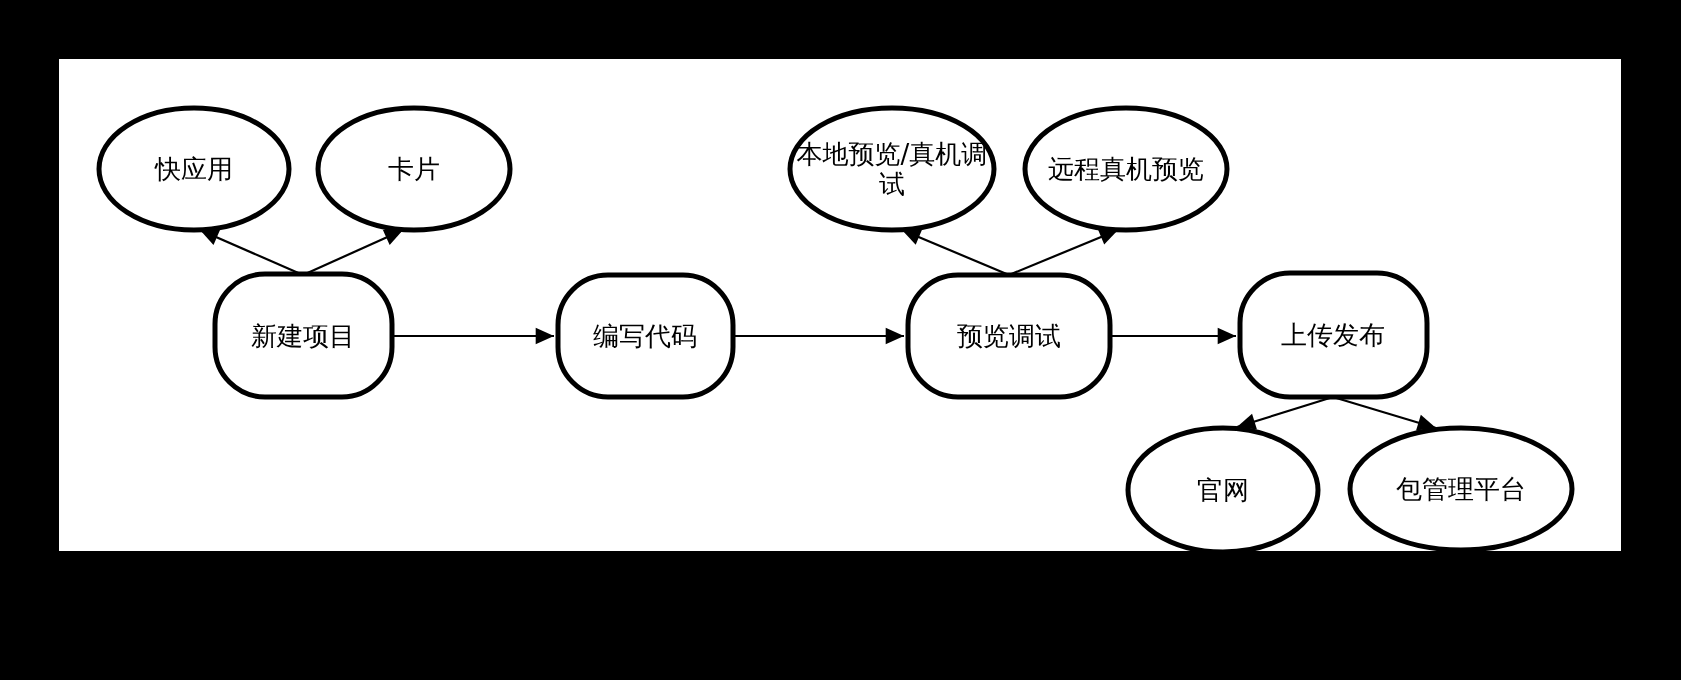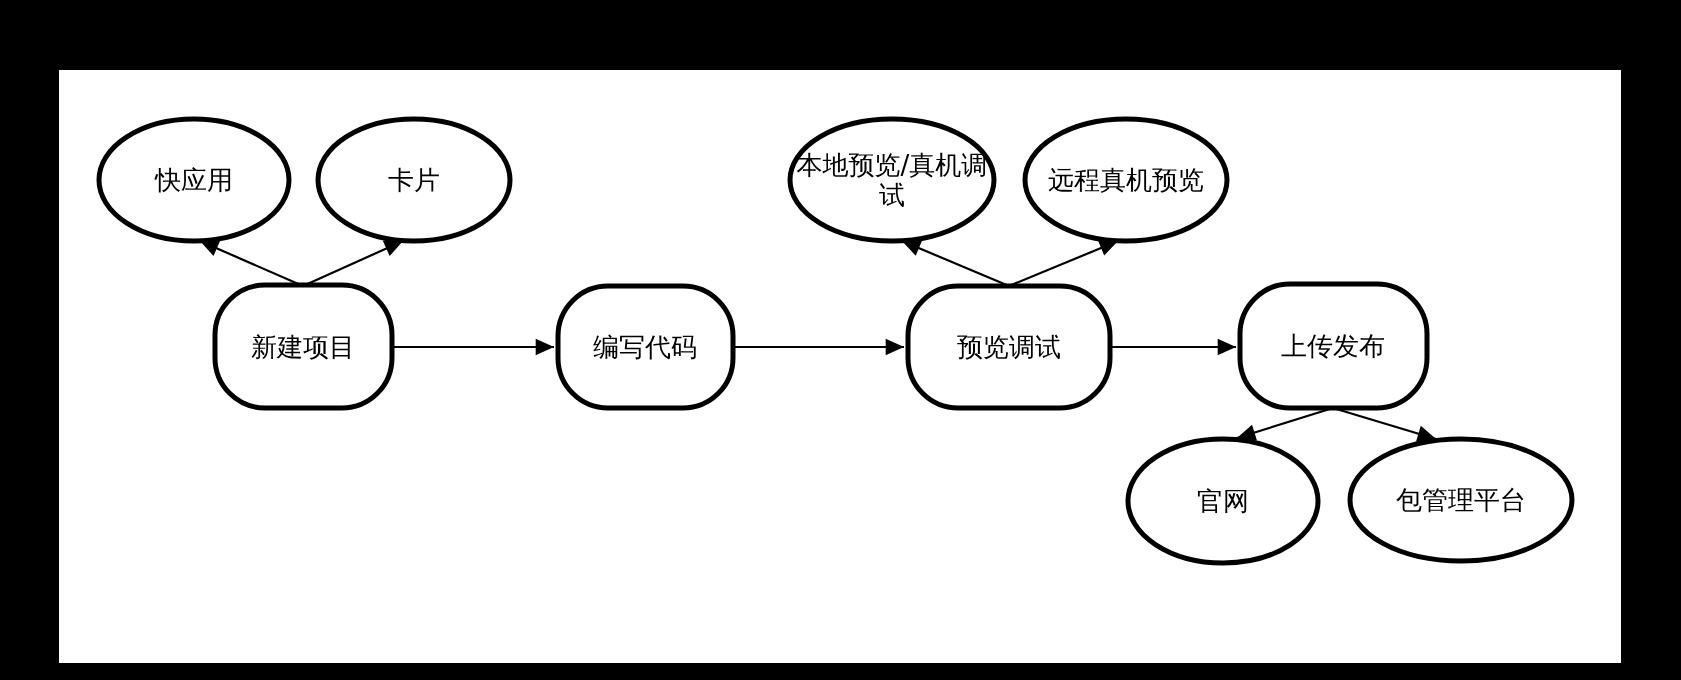--- a/index.html
+++ b/index.html
@@ -7,23 +7,23 @@
     padding: 0;
     width: 1681px;
     height: 680px;
     background: #000000;
     overflow: hidden;
     font-family: "DejaVu Sans", "Liberation Sans", sans-serif;
   }
   .diagram-canvas {
     position: absolute;
     left: 59px;
-    top: 70px;
+    top: 59px;
     width: 1562px;
-    height: 593px;
+    height: 492px;
     background: #ffffff;
   }
   svg { display: block; }
   .node-shape {
     fill: #ffffff;
     stroke: #000000;
     stroke-width: 5;
   }
   .node-label {
     fill: #000000;

